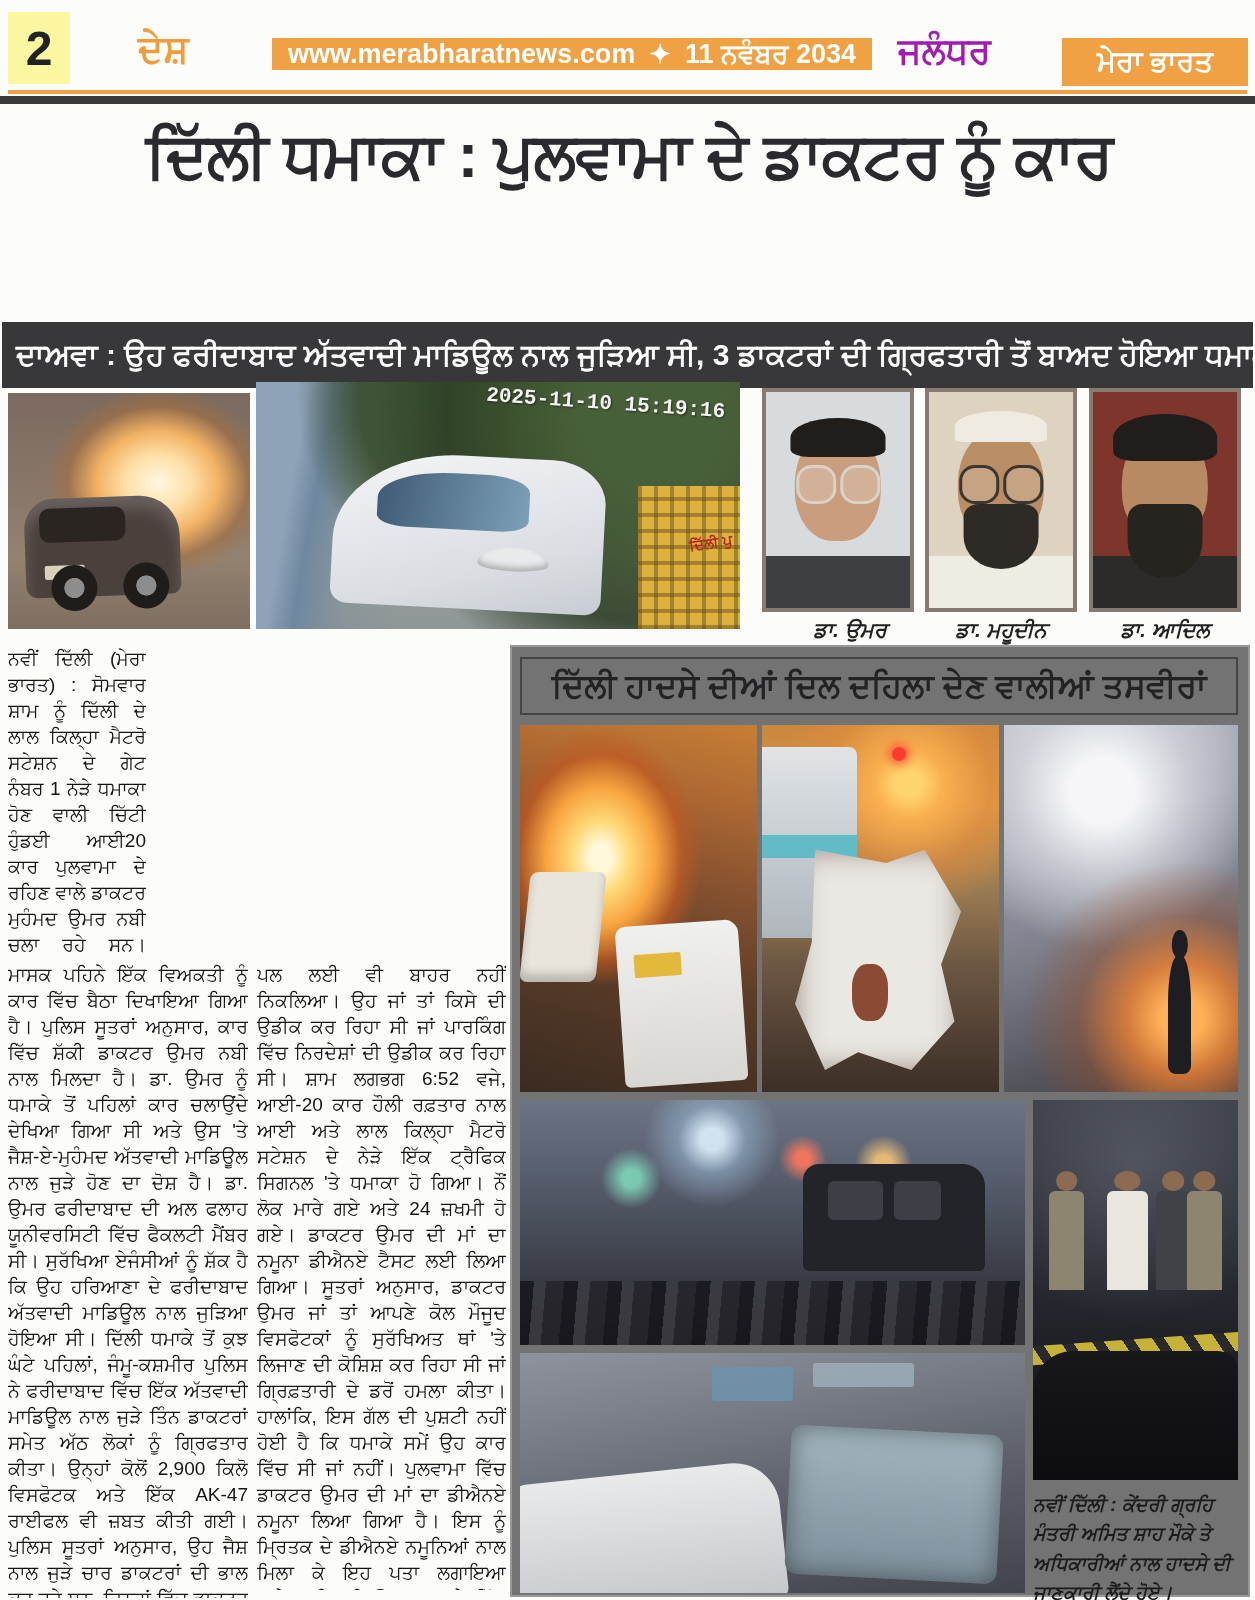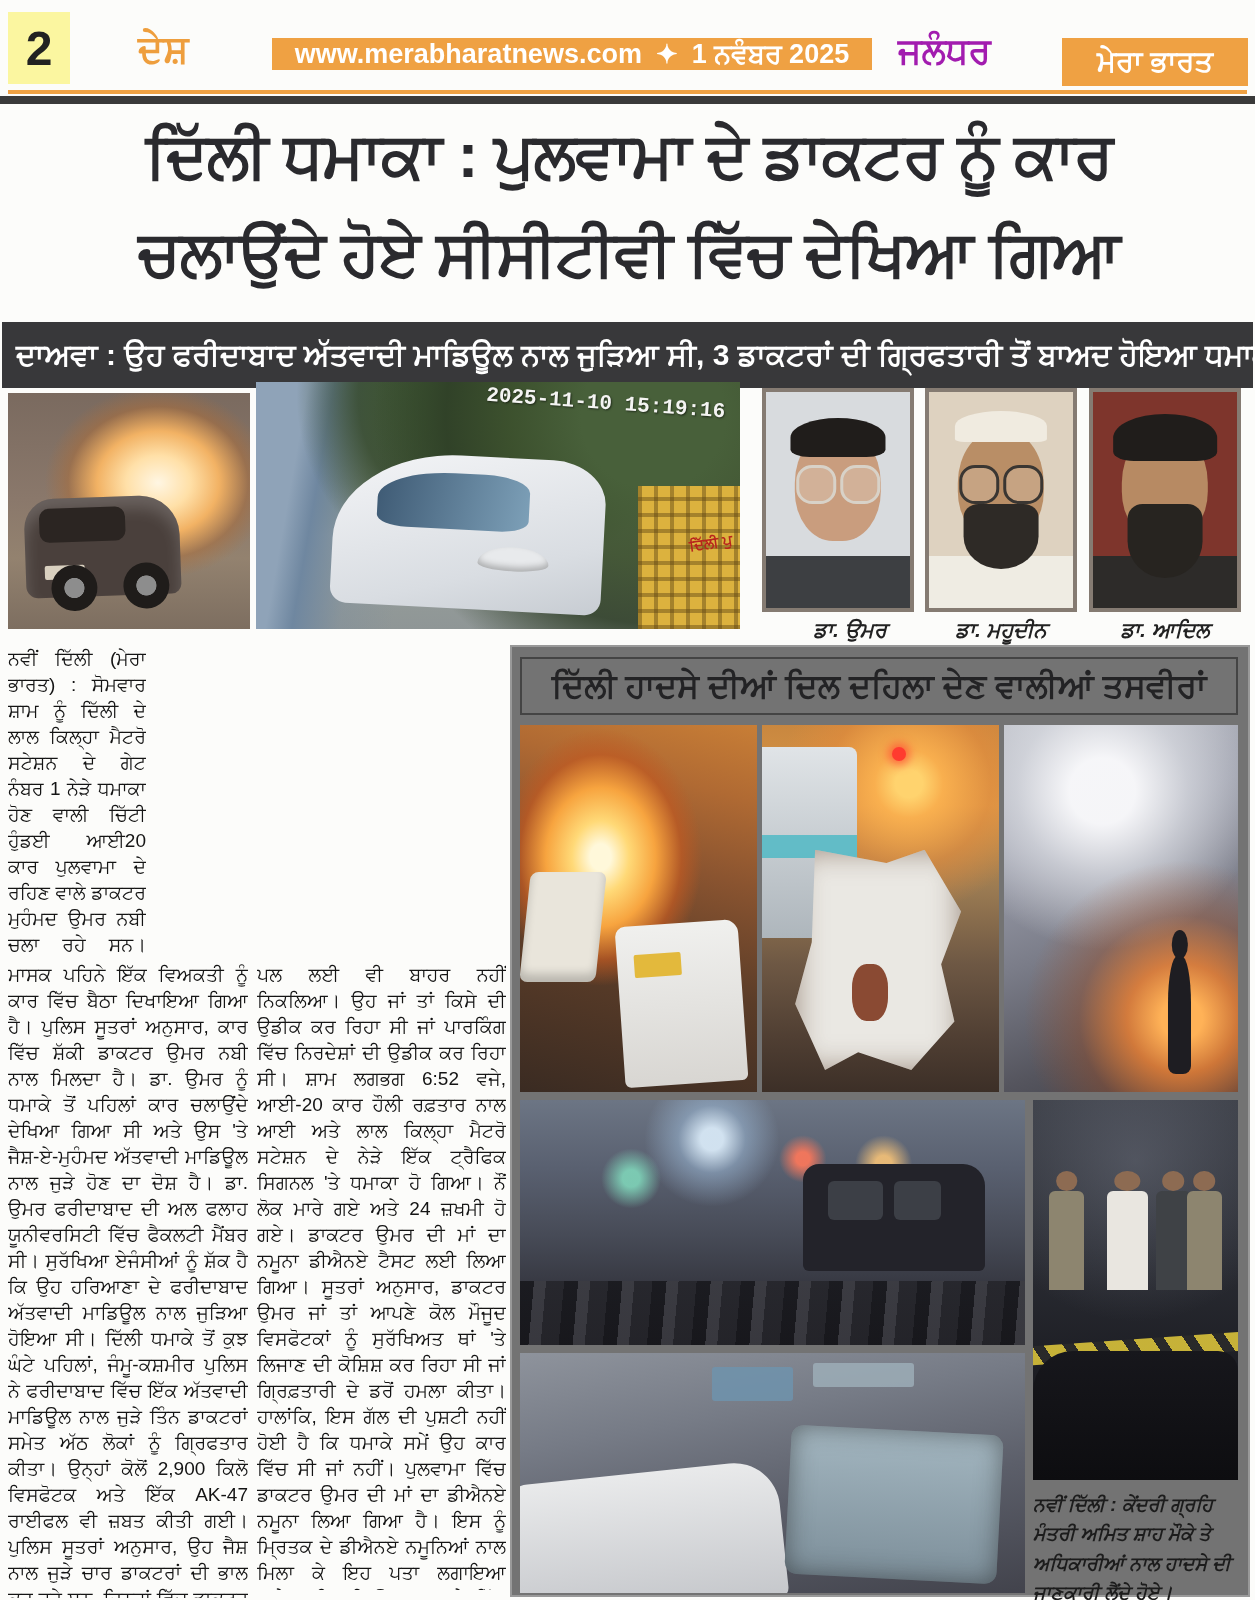--- a/index.html
+++ b/index.html
@@ -186,30 +186,29 @@
 </head>
 <body>
 
 <div class="page">
 
   <div class="abs pagenum">2</div>
   <div class="abs section-label">ਦੇਸ਼</div>
   <div class="abs url-bar">
     <span class="url-text">www.merabharatnews.com</span>
     <span class="diamond">✦</span>
-    <span class="date-text">1 ਨਵੰਬਰ 2025</span>
+    <span class="date-text">11 ਨਵੰਬਰ 2034</span>
   </div>
   <div class="abs city-label">ਜਲੰਧਰ</div>
   <div class="abs brand-box">ਮੇਰਾ ਭਾਰਤ</div>
   <div class="abs rule-orange"></div>
   <div class="abs rule-dark"></div>
 
   <div class="abs headline">
     <div>ਦਿੱਲੀ ਧਮਾਕਾ : ਪੁਲਵਾਮਾ ਦੇ ਡਾਕਟਰ ਨੂੰ ਕਾਰ</div>
-    <div>ਚਲਾਉਂਦੇ ਹੋਏ ਸੀਸੀਟੀਵੀ ਵਿੱਚ ਦੇਖਿਆ ਗਿਆ</div>
   </div>
   <div class="abs subhead">ਦਾਅਵਾ : ਉਹ ਫਰੀਦਾਬਾਦ ਅੱਤਵਾਦੀ ਮਾਡਿਊਲ ਨਾਲ ਜੁੜਿਆ ਸੀ, 3 ਡਾਕਟਰਾਂ ਦੀ ਗ੍ਰਿਫਤਾਰੀ ਤੋਂ ਬਾਅਦ ਹੋਇਆ ਧਮਾਕਾ</div>
 
   <div class="photo" id="photo-burning-car">
     <div class="bc-car">
       <div class="bc-window"></div>
       <div class="bc-plate"></div>
       <div class="bc-wheel bc-w1"></div>
       <div class="bc-wheel bc-w2"></div>
     </div>

